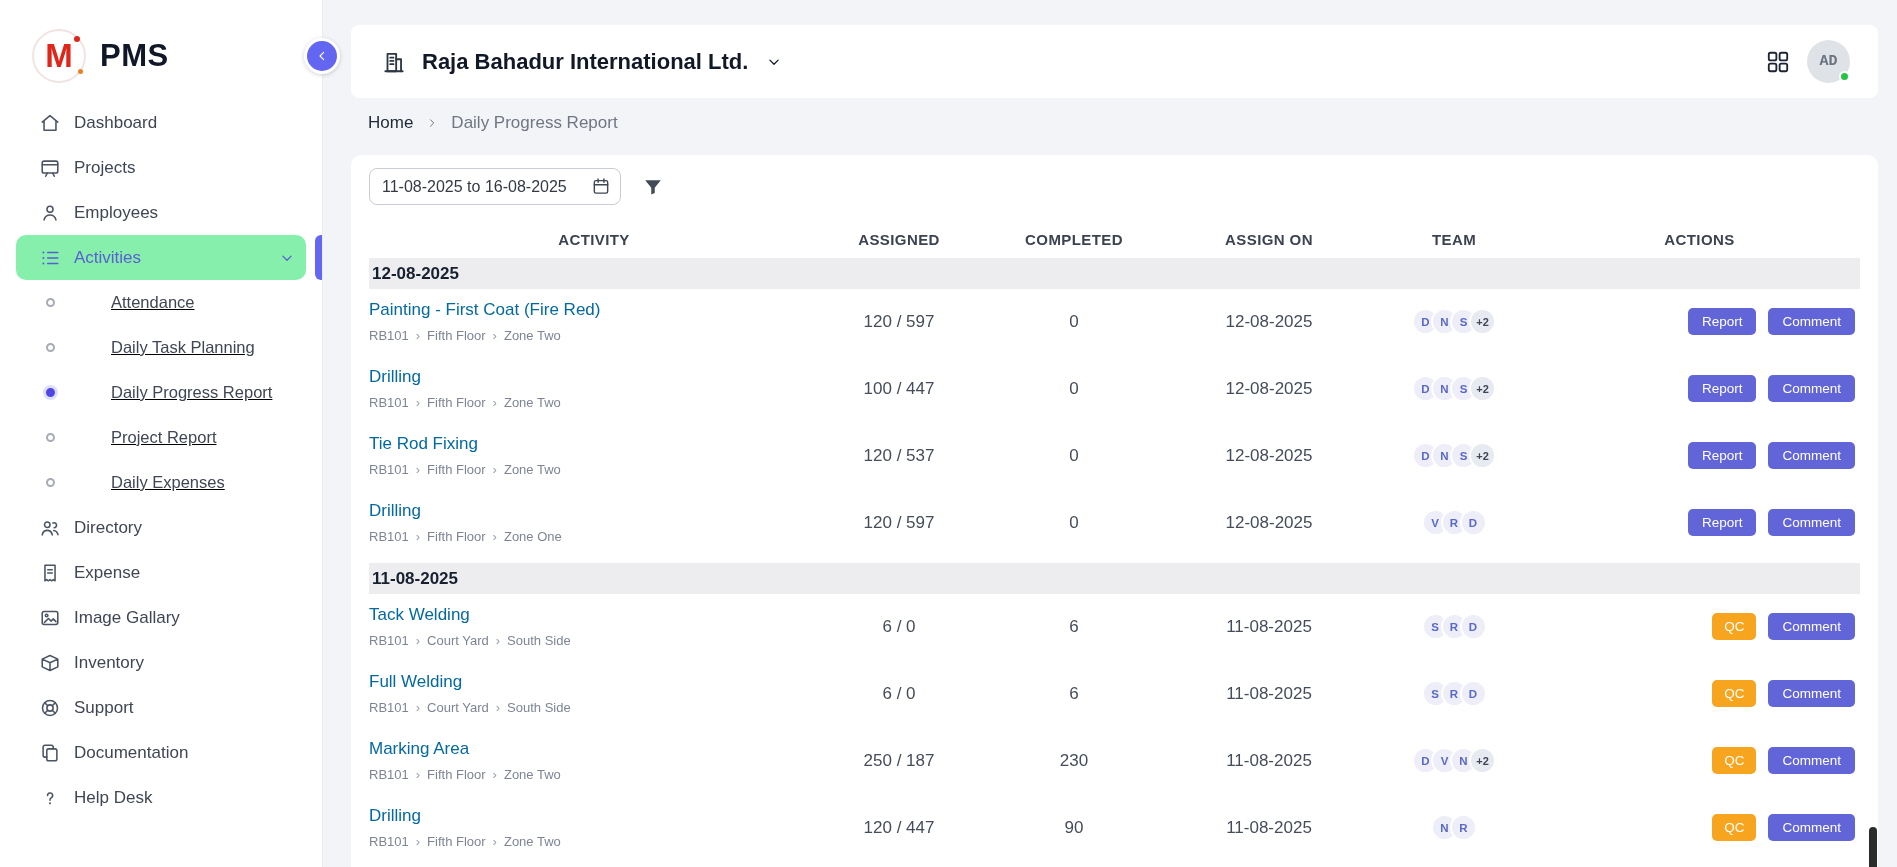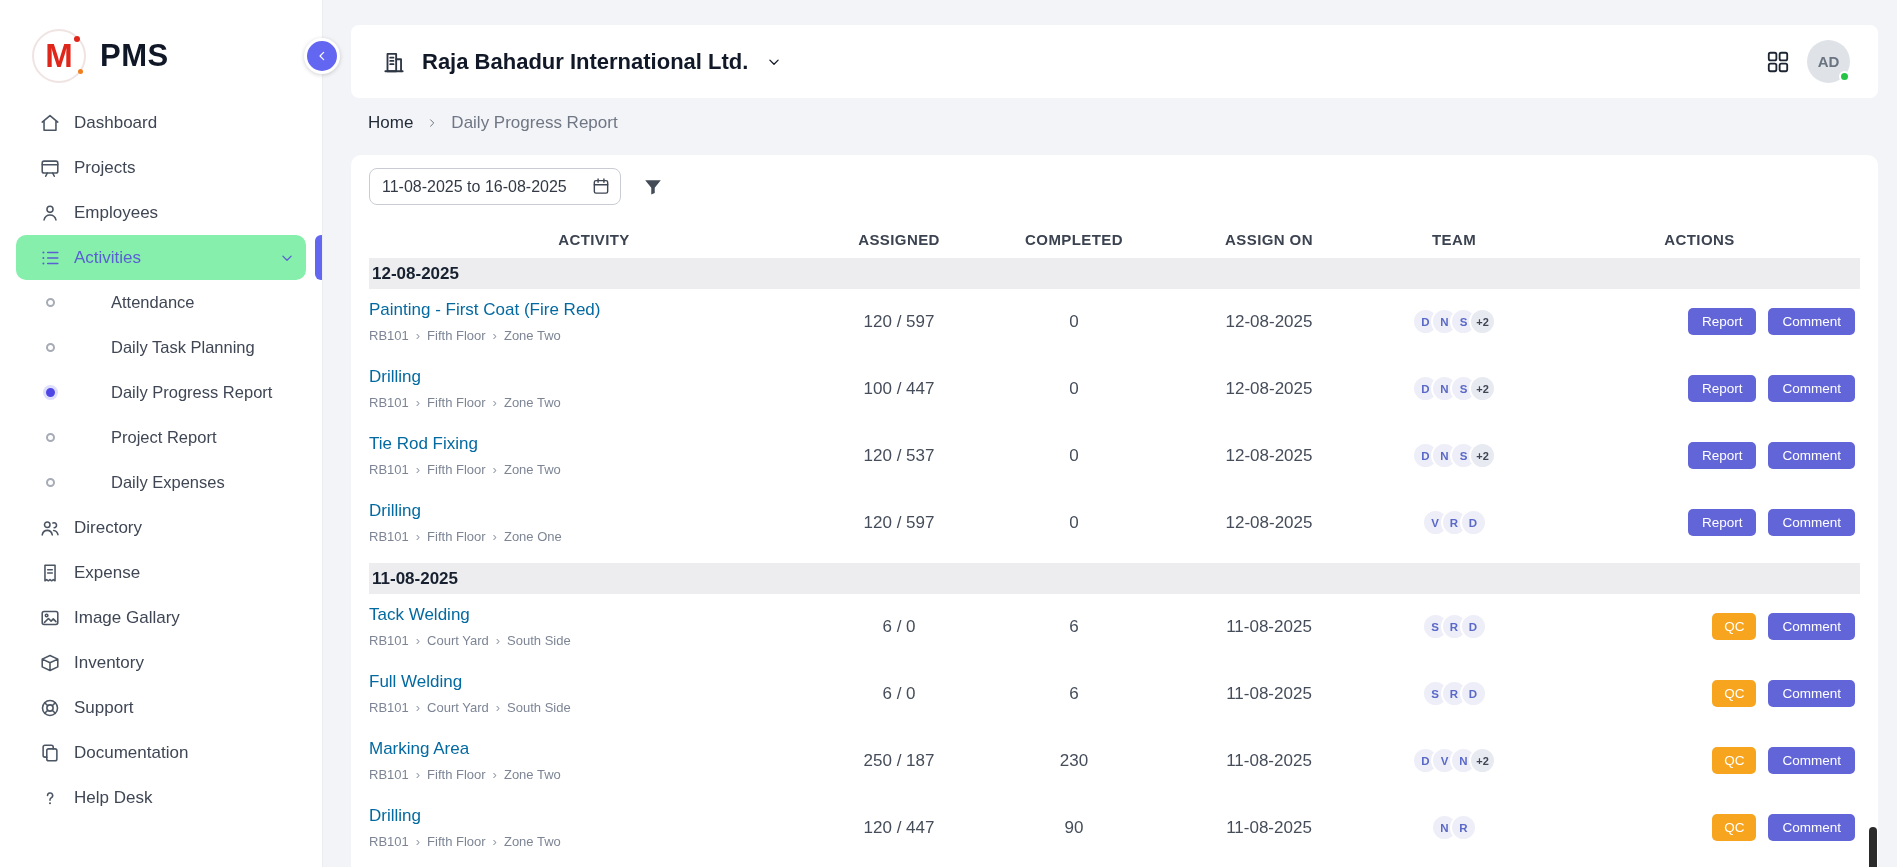--- a/index.html
+++ b/index.html
@@ -28,36 +28,36 @@
   .nav-item { position:relative; display:flex; align-items:center; height:45px;
               padding:0 10px 0 23px; border-radius:10px; color:#3f4654; font-size:17px; cursor:pointer; }
   .nav-icon { width:22px; height:22px; color:#4b5563; margin-right:13px; flex:none; }
   .nav-icon svg, .ico svg { width:100%; height:100%; display:block; }
   .nav-item.active { background:#86efac; color:#5a5fd3; }
   .nav-item.active .nav-icon { color:#5a5fd3; }
   .nav-caret { margin-left:auto; width:18px; height:18px; color:#5a5fd3; }
   .nav-chev { margin-left:auto; width:18px; height:18px; color:#3f4654; }
   .active-bar { position:absolute; right:-16px; top:0; width:7px; height:45px;
                 background:#6366f1; border-radius:6px 0 0 6px; }
-  .sub-item { display:flex; align-items:center; height:45px; padding-left:30px; cursor:pointer; }
+  .sub-item { display:flex; align-items:center; height:45px; padding-left:30px; cursor:pointer;text-decoration:underline; }
   .dot { width:9px; height:9px; border-radius:50%; border:2.5px solid #a6abb5; margin-right:56px; flex:none; }
   .sub-item.active .dot { background:#4f46e5; border-color:#4f46e5;
                           box-shadow:0 0 0 3px rgba(99,102,241,.22); }
   .sub-label { font-size:16.5px; color:#3f4654; }
 
   
   .main { flex:1; height:100%; padding:25px 19px 0 28px; overflow:hidden; }
   .topbar { height:73px; background:#fff; border-radius:8px; display:flex; align-items:center;
             padding:0 28px 0 30px; }
   .company-select { display:flex; align-items:center; gap:15px; cursor:pointer; }
   .ico { display:inline-flex; }
   .ico-26 { width:26px; height:26px; color:#2d3643; }
   .company-name { font-size:22px; font-weight:700; color:#111827; }
   .caret-16 { width:18px; height:18px; color:#111827; margin-left:2px; }
-  .topbar-right { margin-left:auto; display:flex; align-items:center; gap:16px; }
+  .topbar-right { margin-left:auto; display:flex; align-items:center; gap:16px;font-family:Liberation Mono, monospace; }
   .apps { width:26px; height:26px; color:#1f2633; cursor:pointer; }
   .avatar { position:relative; width:43px; height:43px; border-radius:50%; background:#dfe3e8;
             color:#6a7380; font-weight:700; font-size:15px; display:flex; align-items:center;
             justify-content:center; cursor:pointer; }
   .status-dot { position:absolute; right:0; bottom:1px; width:11px; height:11px;
                 background:#26c446; border:2px solid #fff; border-radius:50%; }
 
   .breadcrumb { display:flex; align-items:center; gap:12px; margin-top:13px; padding-left:2px;
                 font-size:17px; height:24px; }
   .bc-home { color:#1f2937; cursor:pointer;margin-left:15px; }

